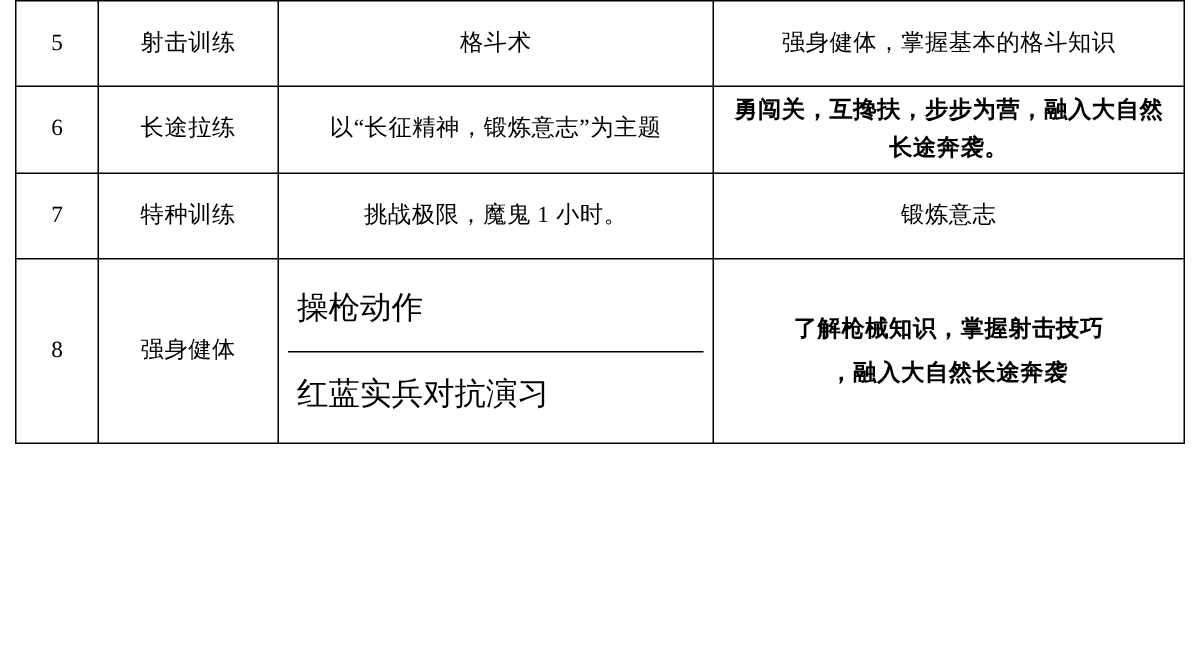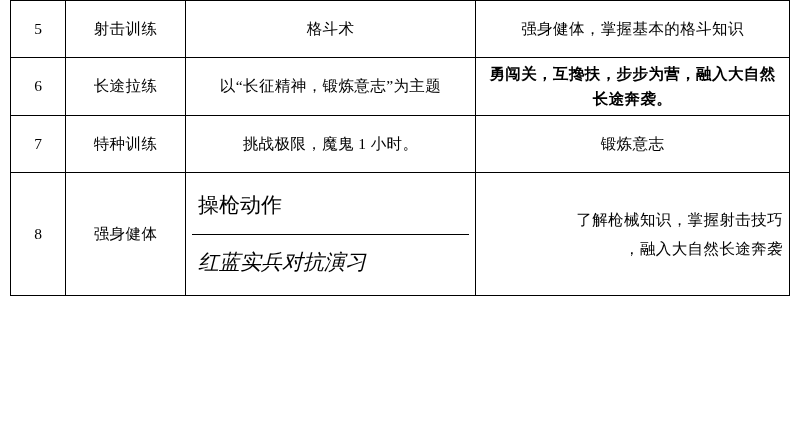--- a/index.html
+++ b/index.html
@@ -73,26 +73,26 @@
     border-left: none;
     border-right: none;
     font-size: 21px;
     text-align: left;
     vertical-align: middle;
     height: 57px;
     box-sizing: border-box;
   }
   table.sub tr:last-child td {
     border-bottom: none;
-    font-style: italic;
   }
   .goal-two-line {
     display: block;
-    text-align: right;
+    text-align: center;
     line-height: 1.9;
+    font-weight: bold;
   }
 </style>
 </head>
 <body>
 
 <div class="page">
   <table class="schedule">
     <colgroup>
       <col class="c-no">
       <col class="c-name">

